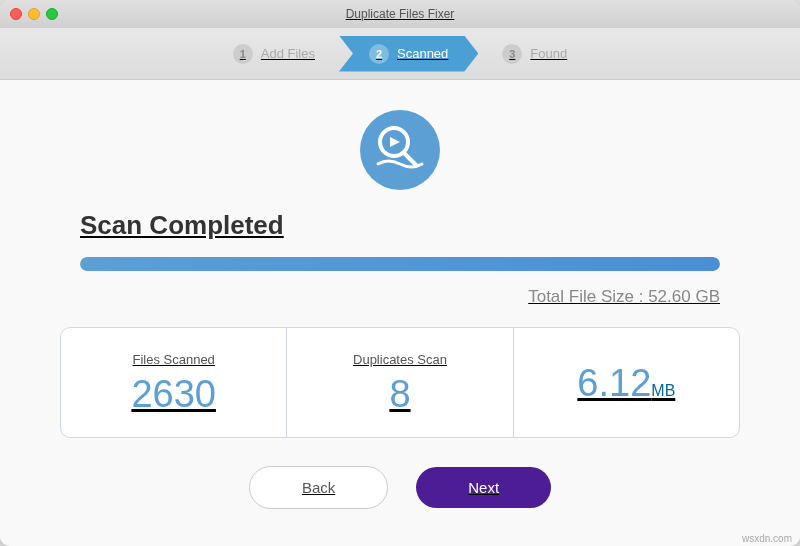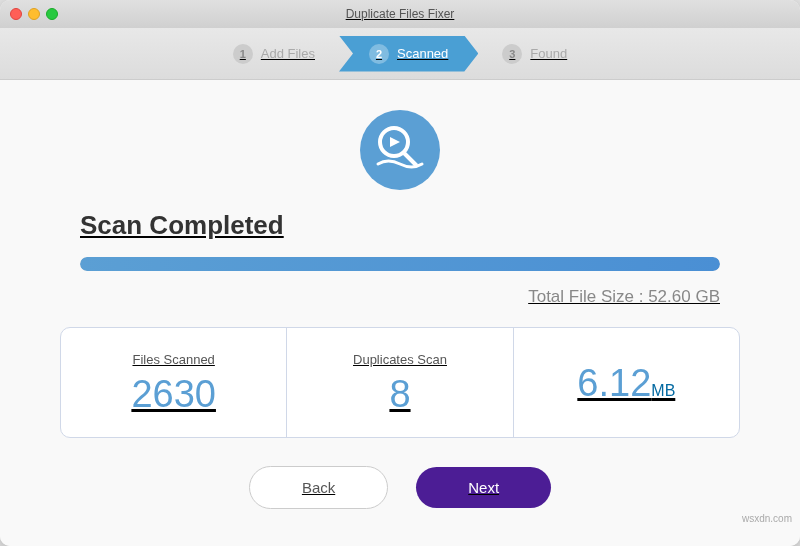--- a/index.html
+++ b/index.html
@@ -240,21 +240,21 @@
       border: 1.5px solid #ccc;
     }
 
     .btn-next {
       background: #4c1d95;
       color: white;
     }
 
     .watermark {
       position: fixed;
-      bottom: 22px;
+      bottom: 2px;
       right: 8px;
       font-size: 10px;
       color: #aaa;
     }
   </style>
 </head>
 <body>
 
 <div class="window">
 

